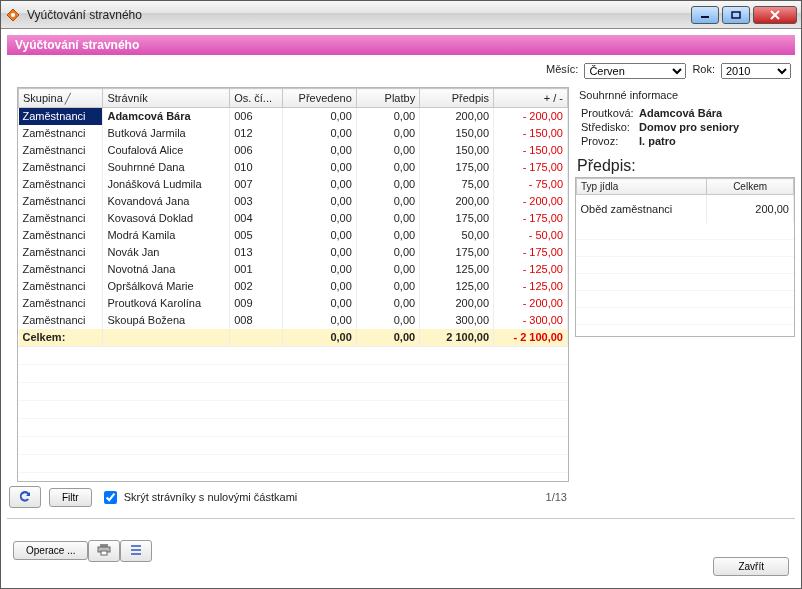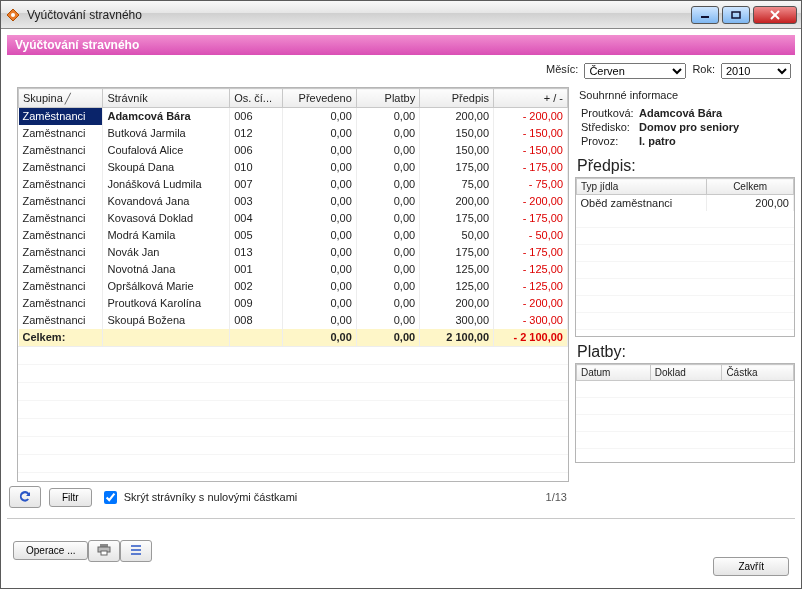--- a/index.html
+++ b/index.html
@@ -45,21 +45,21 @@
   .btn.icon-only { padding:3px 8px; }
   .page-ind { margin-left:auto; color:#555; }
   .info-title { font-size:11px; padding:2px 4px; }
   .info-body { padding:4px 6px; display:grid; grid-template-columns:58px 1fr; row-gap:2px; }
   .info-body .val { font-weight:bold; }
 
   .mini-title { font-size:16px; padding:0 2px 2px; }
   .mini-grid { border:1px solid #b5b5b5; background:#fff; }
   .mini-grid table { border-collapse:collapse; width:100%; table-layout:fixed; }
   .mini-grid th { background:linear-gradient(#fdfdfd,#ececec); border:1px solid #c8c8c8; padding:2px 4px; font-weight:normal; font-size:10px; text-align:left; }
-  .mini-grid td { border-right:1px solid #ededed; padding:2px 4px; height:16px; font-size:11px; }
+  .mini-grid td { border-right:1px solid #ededed; padding:8px 4px; height:16px; font-size:11px; }
   .mini-grid .fill { background:repeating-linear-gradient(to bottom,#fff 0,#fff 16px,#f5f5f5 16px,#f5f5f5 17px); }
 
   .bottom-bar { border-top:1px solid #c8c8c8; padding:6px; display:flex; align-items:center; }
   .bottom-bar .spacer { flex:1; }
 
   .sort-glyph { font-size:10px; margin-left:2px; color:#555; }
 </style>
 </head>
 <body>
 
@@ -154,21 +154,21 @@
                   <td>Zaměstnanci</td>
                   <td>Coufalová Alice</td>
                   <td>006</td>
                   <td class="num">0,00</td>
                   <td class="num">0,00</td>
                   <td class="num">150,00</td>
                   <td class="num neg">- 150,00</td>
                 </tr>
                 <tr>
                   <td>Zaměstnanci</td>
-                  <td>Skoupá Dana</td>
+                  <td>Souhrnné Dana</td>
                   <td>010</td>
                   <td class="num">0,00</td>
                   <td class="num">0,00</td>
                   <td class="num">175,00</td>
                   <td class="num neg">- 175,00</td>
                 </tr>
                 <tr>
                   <td>Zaměstnanci</td>
                   <td>Jonášková Ludmila</td>
                   <td>007</td>
@@ -309,40 +309,20 @@
                   <tr>
                     <td>Oběd zaměstnanci</td>
                     <td style="text-align:right;">200,00</td>
                   </tr>
                 </tbody>
             </table>
             <div class="fill" style="flex:1;"></div>
           </div>
         </div>
 
-        <div>
-          <div class="mini-title">Platby:</div>
-          <div class="mini-grid" style="height:100px;display:flex;flex-direction:column;">
-            <table>
-              <colgroup>
-                  <col style="width:34%">
-                  <col style="width:33%">
-                  <col style="width:33%">
-                </colgroup>
-              <thead>
-                  <tr>
-                <th>Datum</th>
-                <th>Doklad</th>
-                <th>Částka</th>
-              </tr>
-                </thead>
-            </table>
-            <div class="fill" style="flex:1;"></div>
-          </div>
-        </div>
       </div>
     </div>
 
     <div class="bottom-bar">
       <button class="btn">Operace ...</button>
       <button class="btn icon-only">
         <span><svg width="14" height="12" viewBox="0 0 14 12">
               <rect x="3" y="0" width="8" height="3" fill="#888"></rect>
               <rect x="1" y="3" width="12" height="5" fill="#bbb" stroke="#666"></rect>
               <rect x="4" y="7" width="6" height="4" fill="#fff" stroke="#666"></rect>

